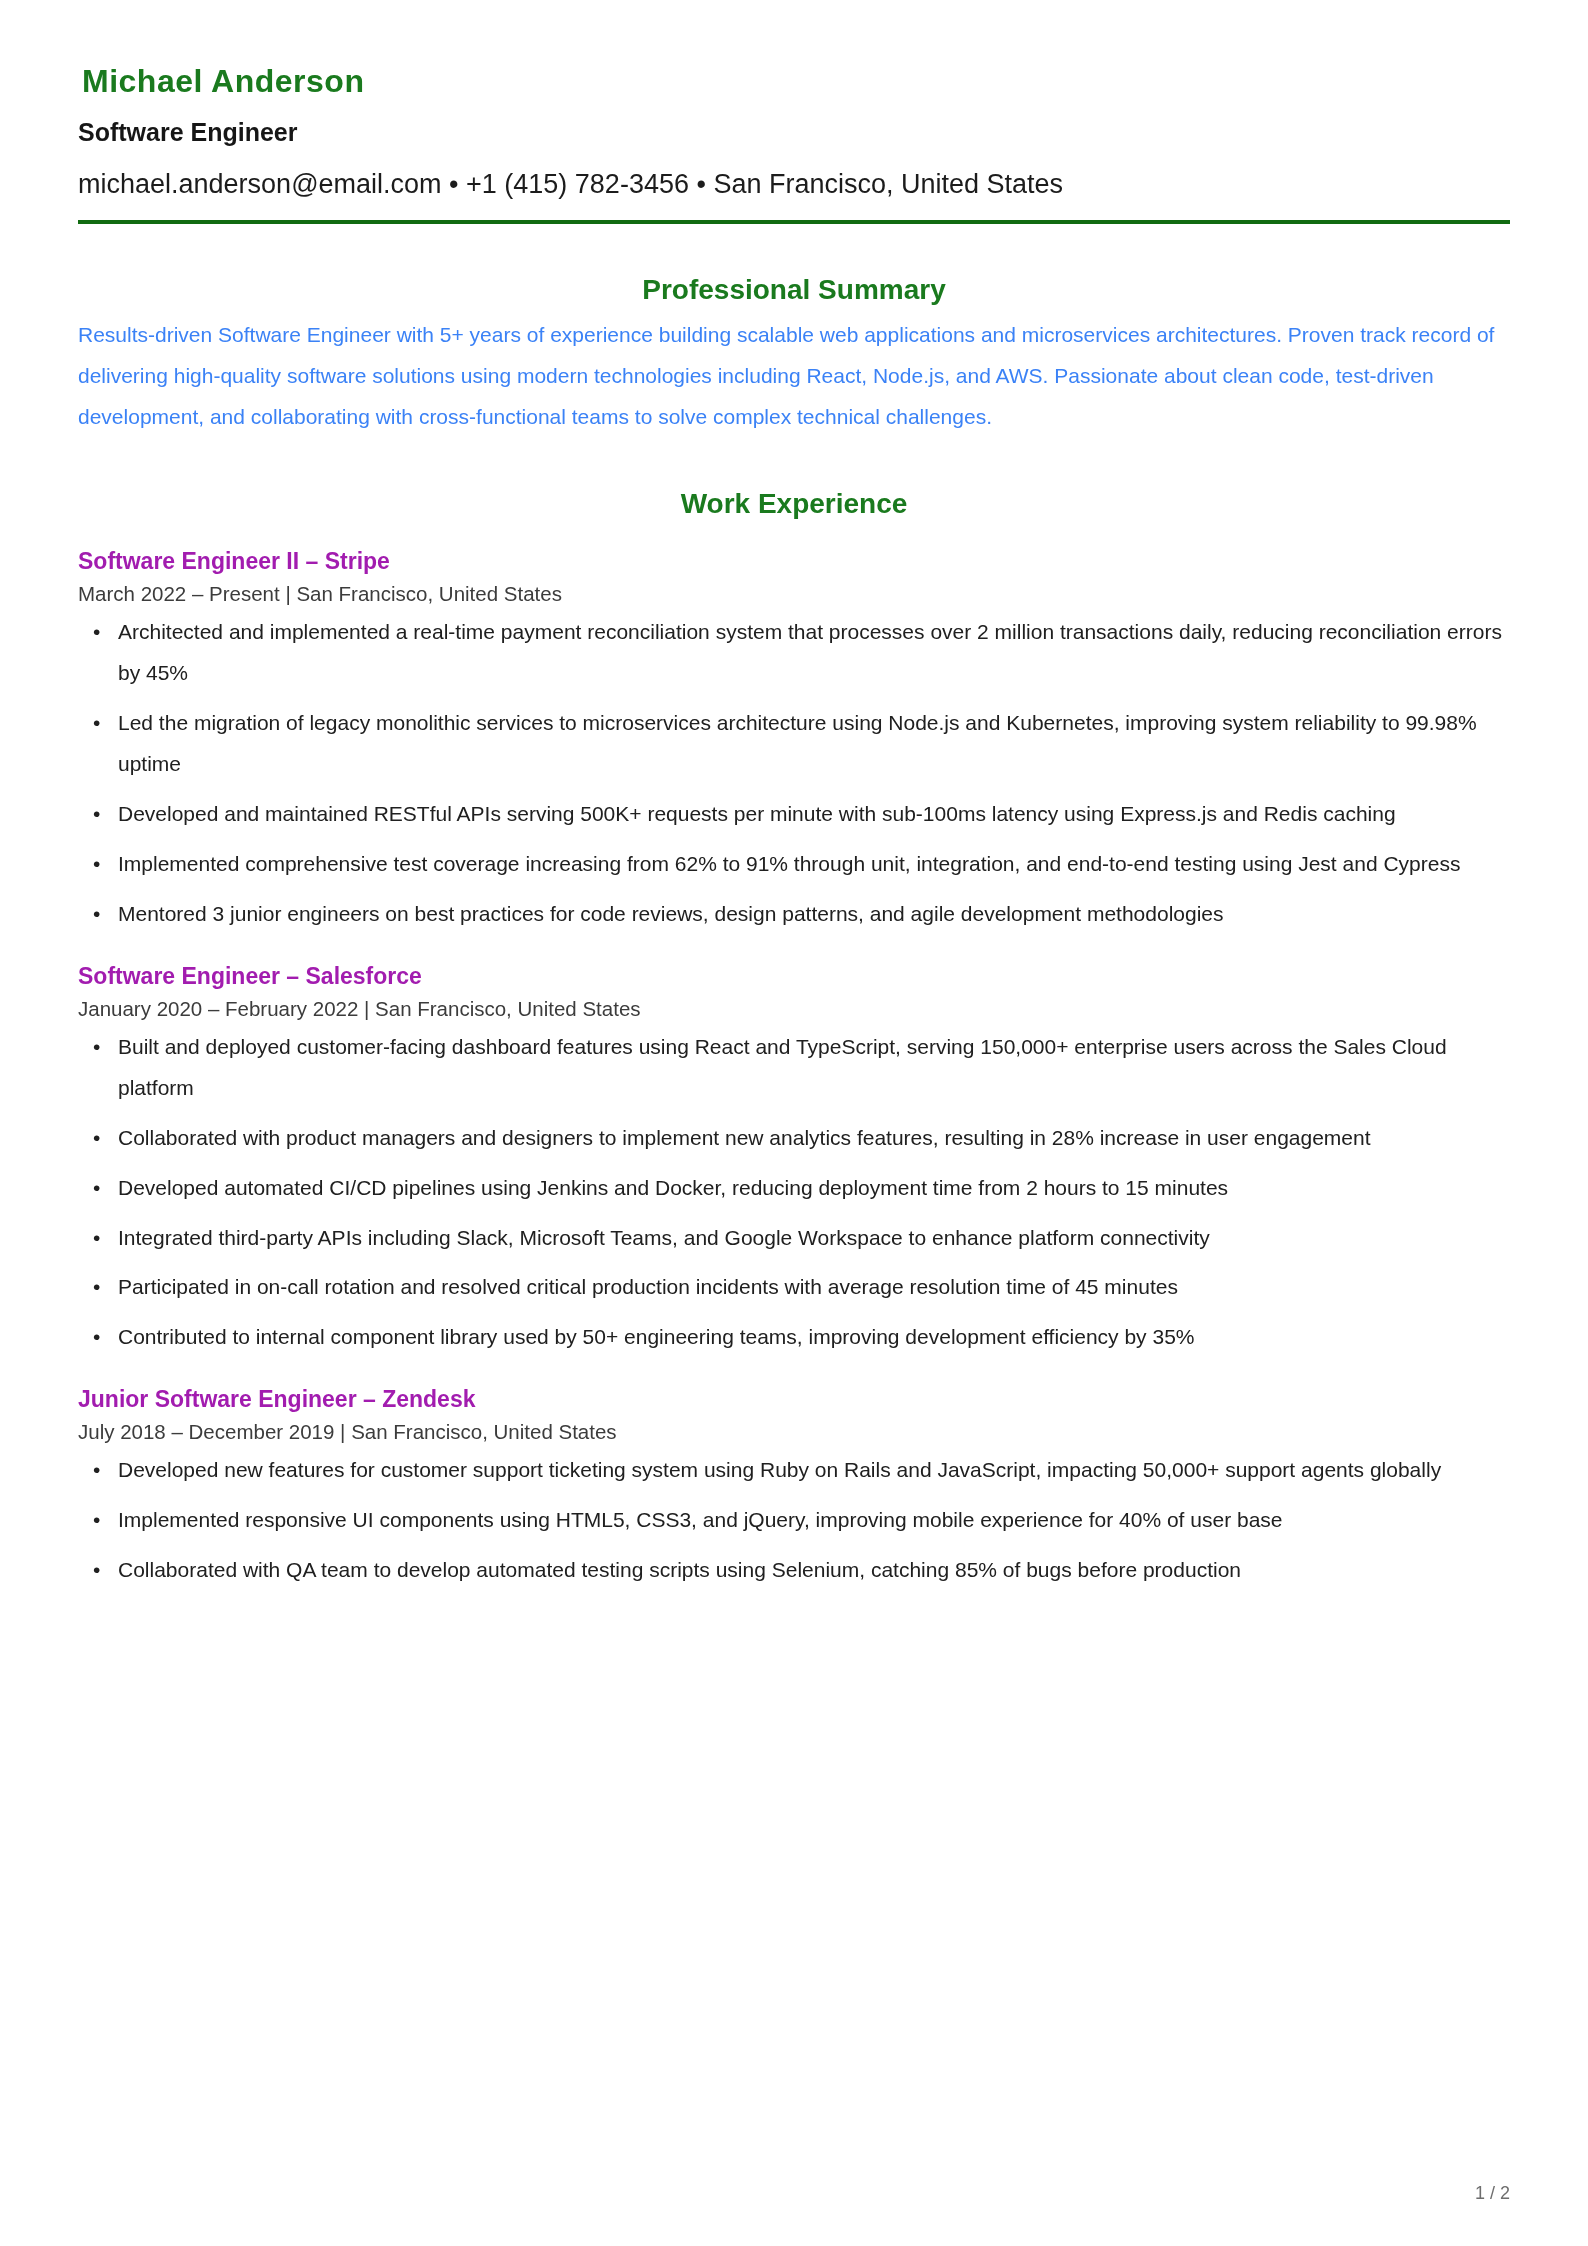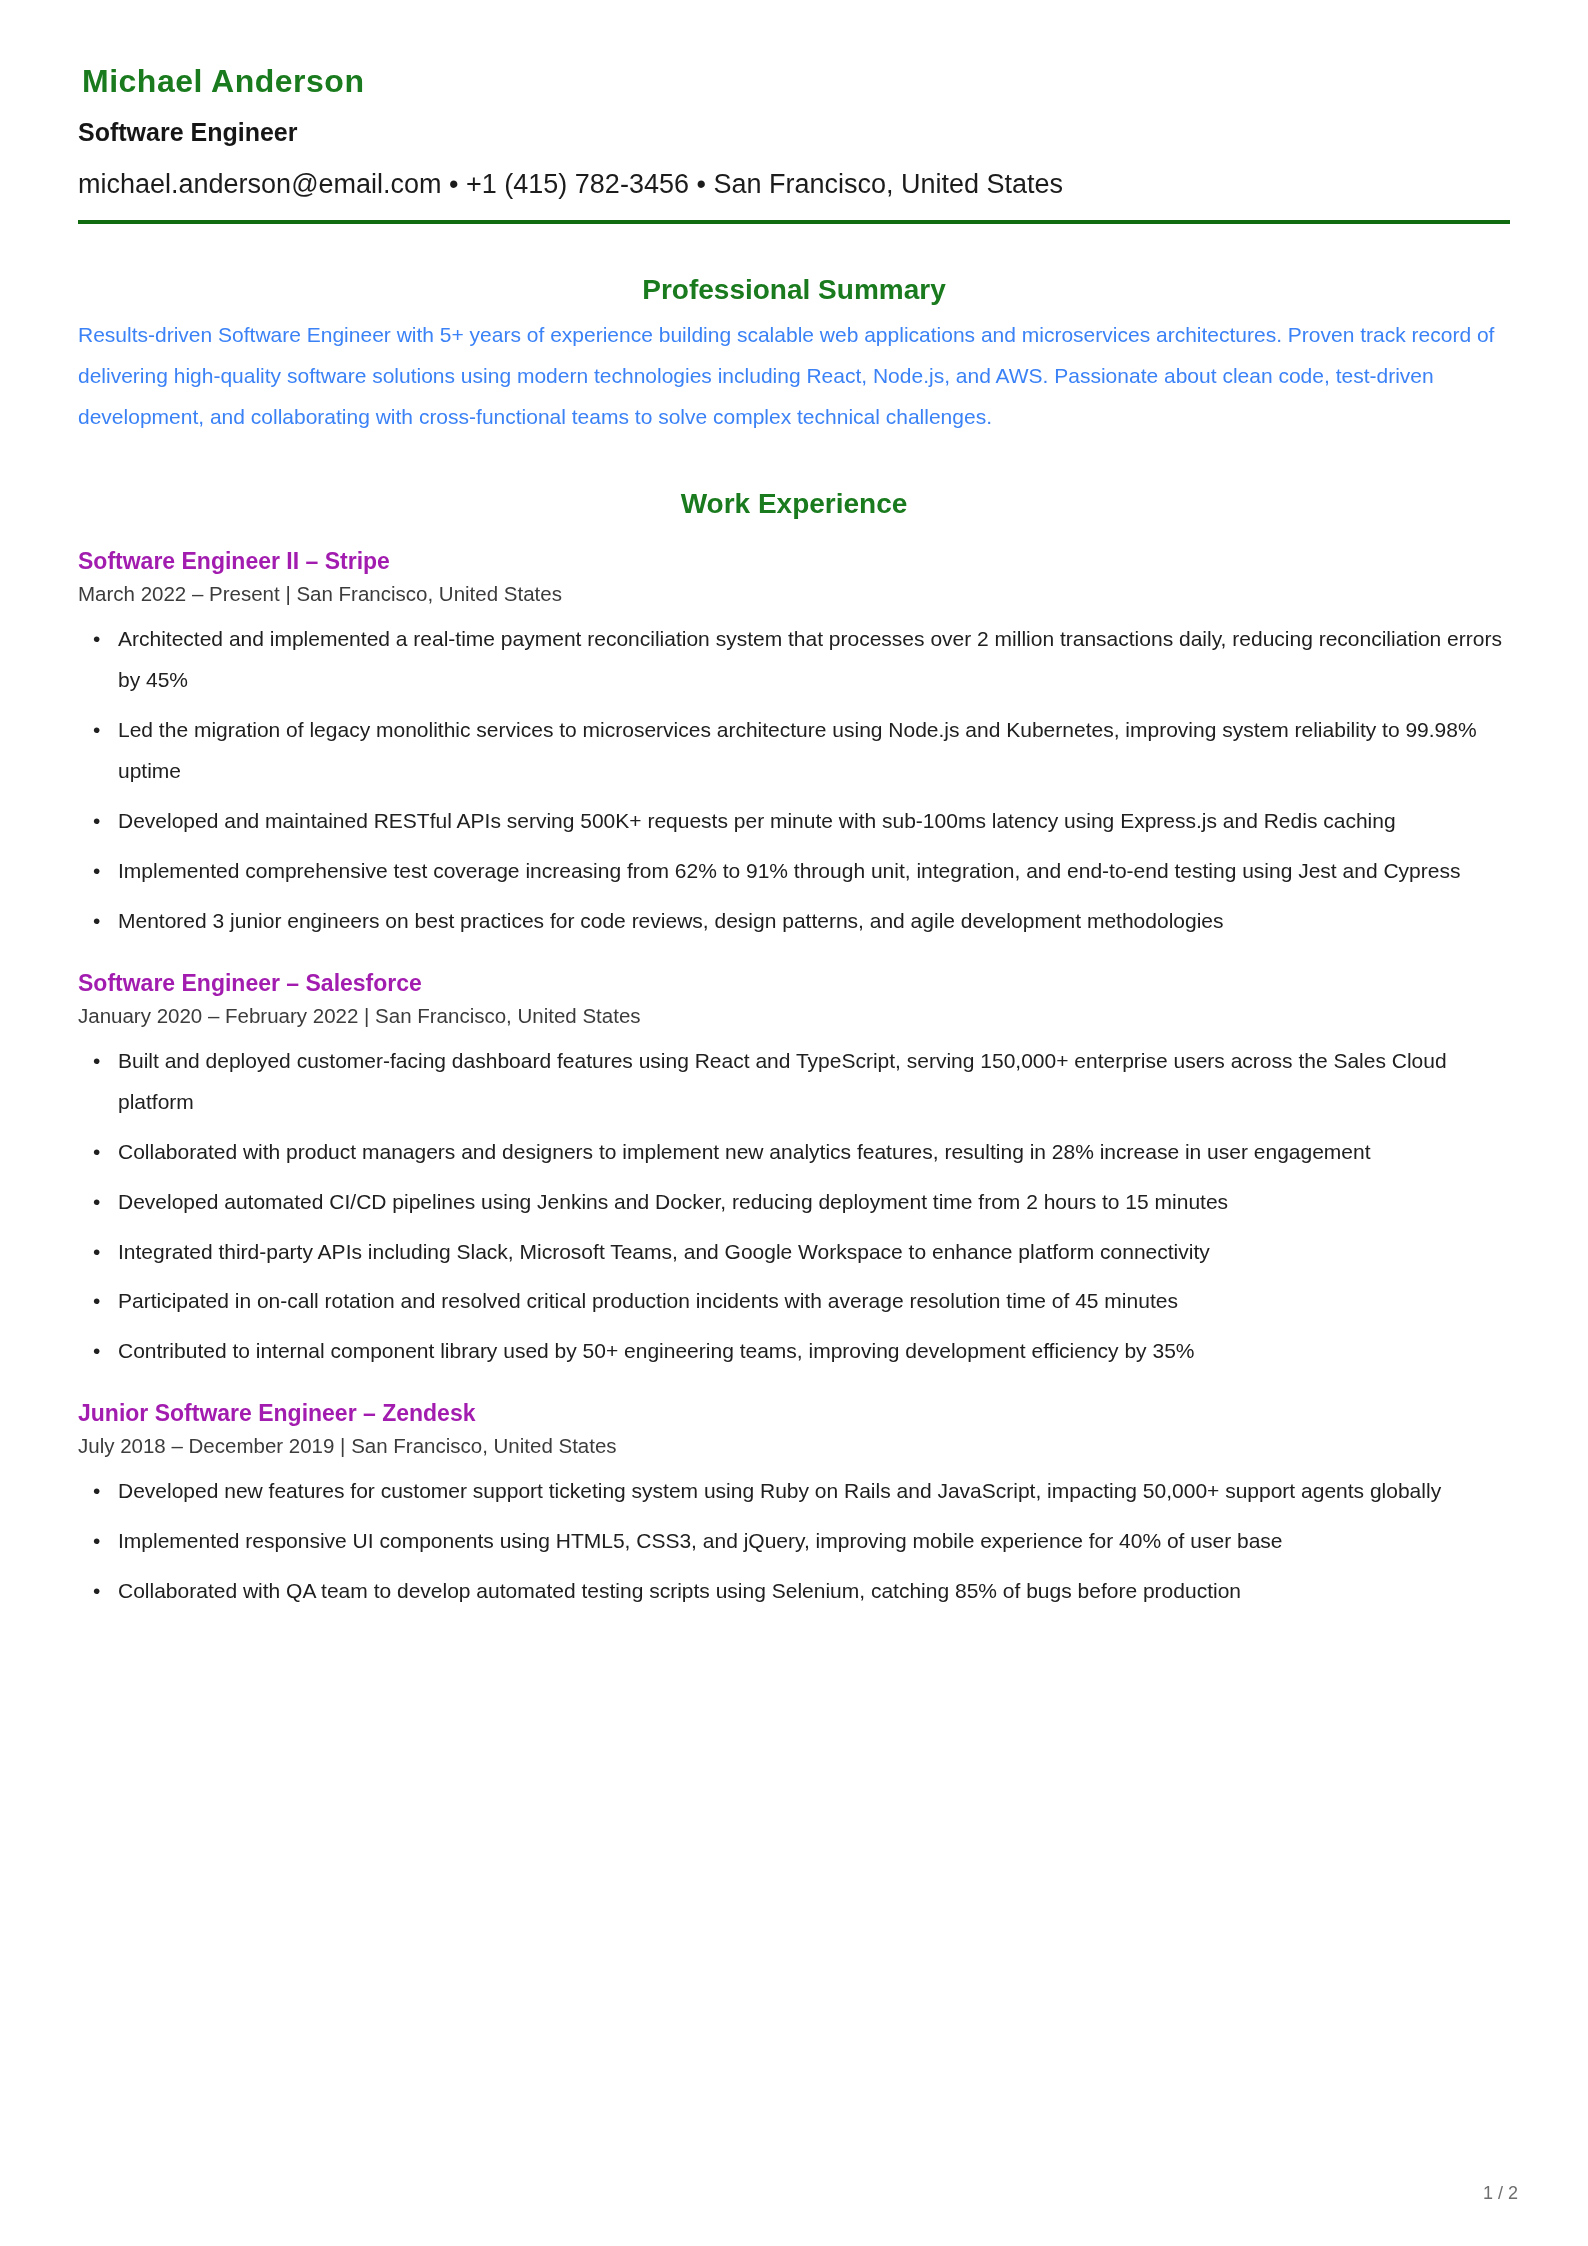--- a/index.html
+++ b/index.html
@@ -61,41 +61,41 @@
     font-weight: bold;
     color: #a21caf;
   }
   .job-meta {
     margin: 7px 0 0 0;
     font-size: 20.5px;
     color: var(--muted-text, #3c3c3c);
   }
   .job-bullet-list {
     list-style: none;
-    margin: 13px 0 0 0;
+    margin: 6px 0 0 0;
     padding: 0;
   }
   .job-bullet {
     position: relative;
     padding-left: 40px;
     font-size: 21px;
     line-height: 1.95;
     color: #202020;
     margin-bottom: 9px;
   }
   .job-bullet::before {
     content: "\2022";
     position: absolute;
     left: 15px;
     top: 0;
     color: #202020;
   }
   .page-number {
     position: absolute;
-    right: 70px;
+    right: 78px;
     bottom: 42px;
     font-size: 18px;
     color: var(--footer-text, #6e6e6e);
   }
 </style>
 </head>
 <body style="--accent: #1a7a1e; --divider: #116b11; --body-text: #1f1f1f; --muted-text: #3c3c3c; --footer-text: #6e6e6e;">
 
 <div class="page-inner">
 

